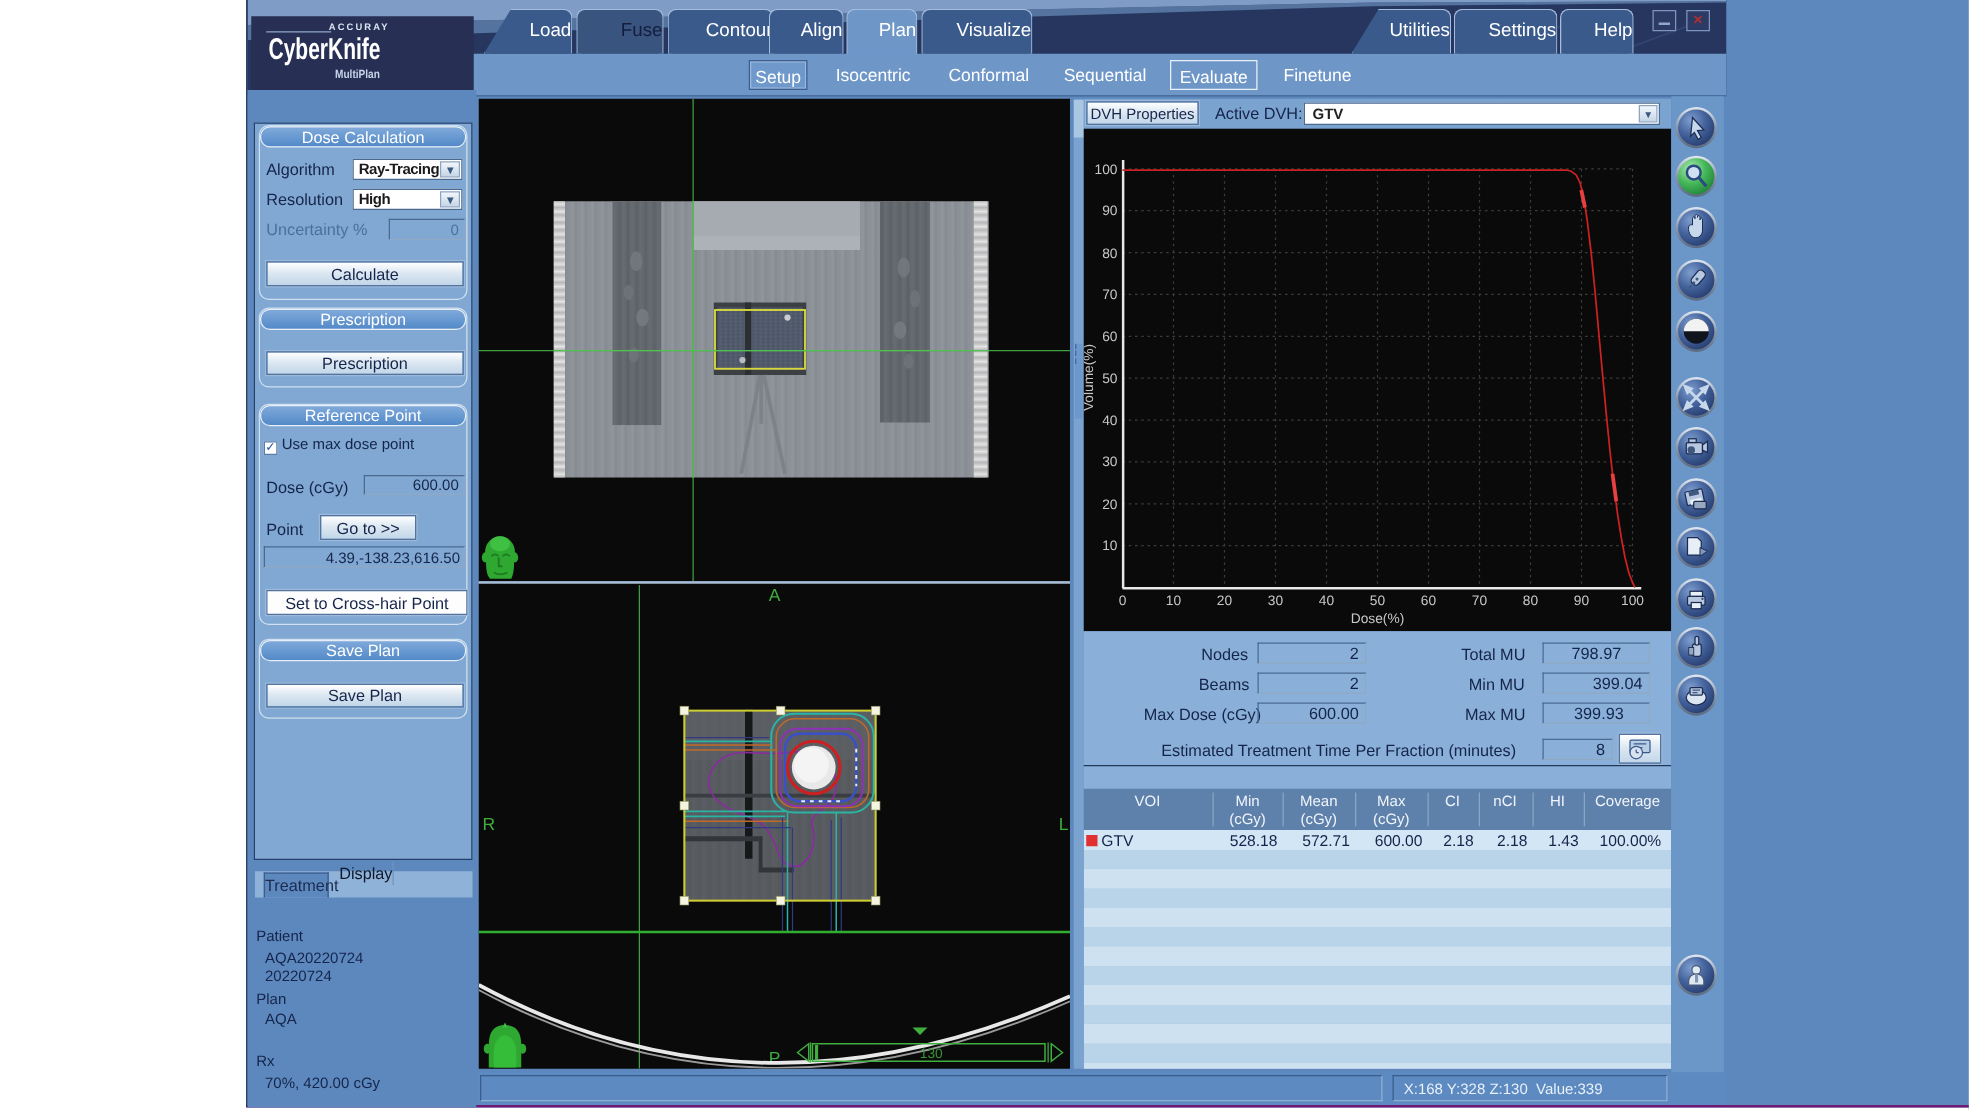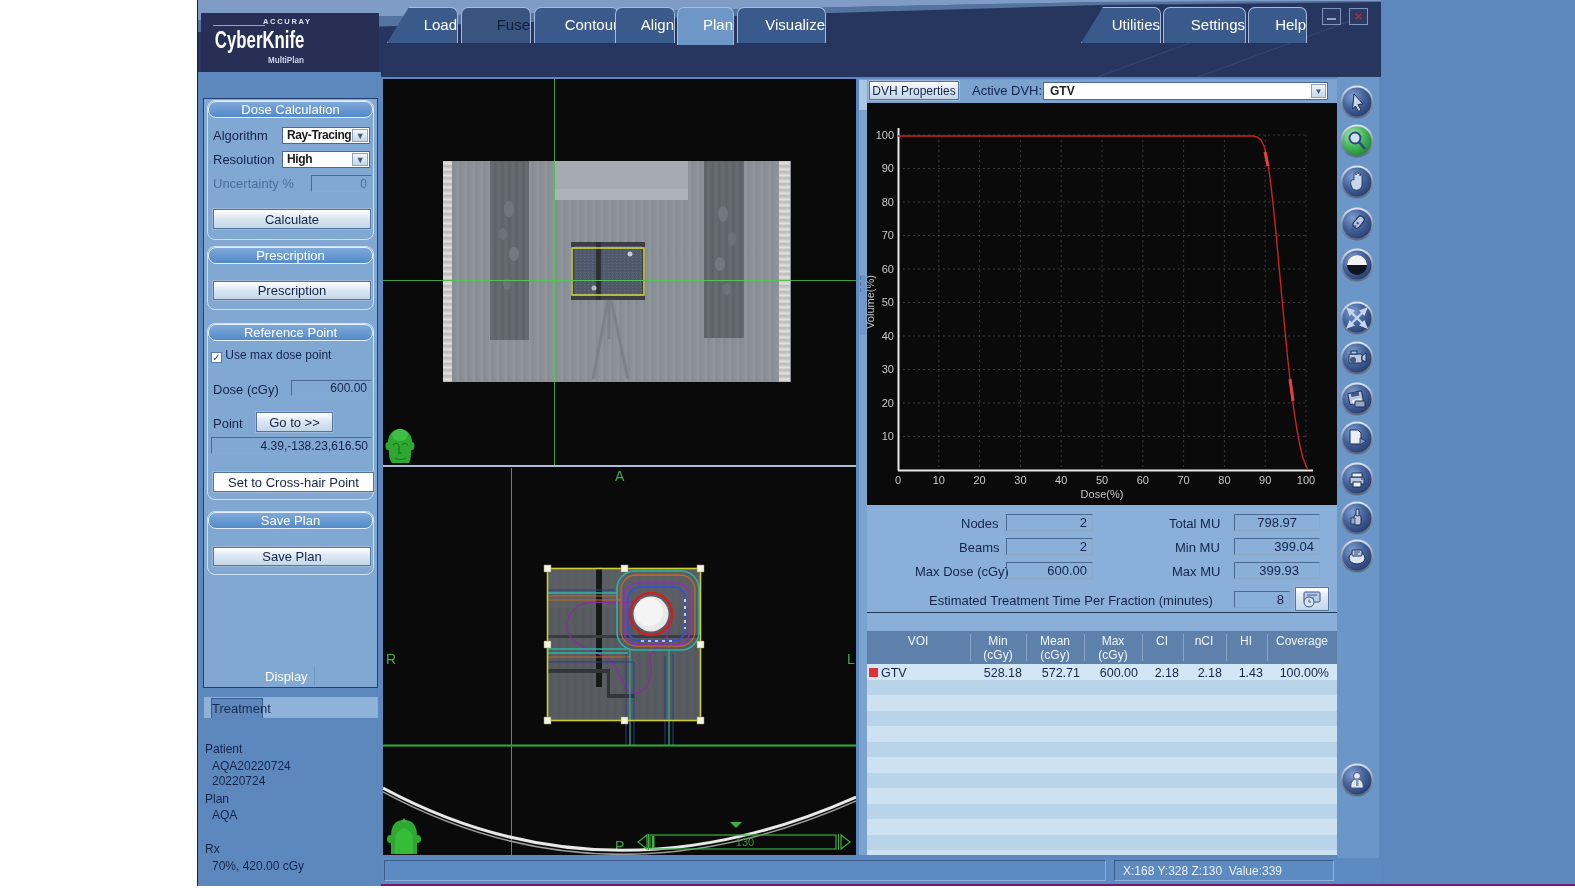--- a/index.html
+++ b/index.html
@@ -61,20 +61,28 @@
     <div class="tab active" style="left:479px;width:57px">Plan</div>
     <div class="tab" style="left:539px;width:89px">Visualize</div>
     <div class="tab" style="left:883px;width:80px;border-radius:12px 7px 0 0;clip-path:polygon(22px 0,100% 0,100% 100%,0 100%)">Utilities</div>
     <div class="tab" style="left:965px;width:83px">Settings</div>
     <div class="tab" style="left:1050px;width:59px">Help</div>
     <div class="wbtn" style="left:1124px">
         <span style="position:absolute;left:4px;top:3px;width:9px;height:8px;border-bottom:2px solid #8ea6c8"></span>
       </div>
     <div class="wbtn" style="left:1151px;color:#b03030;font-size:10px;font-weight:bold;text-align:center;line-height:16px">✕</div>
   </div>
+  <div id="subbar">
+    <div class="sub" style="left:220px;width:47px;background:#7099cb;border:1px solid #3d5f8e;box-shadow:inset 0 0 0 1px #9cb8da">Setup</div>
+    <div class="sub" style="left:284px;width:71px">Isocentric</div>
+    <div class="sub" style="left:377px;width:70px">Conformal</div>
+    <div class="sub" style="left:469px;width:72px">Sequential</div>
+    <div class="sub" style="left:557px;width:70px;border:1px solid #e8f0f8">Evaluate</div>
+    <div class="sub" style="left:641px;width:68px">Finetune</div>
+  </div>
   <div id="sidebar">
     <div id="sidepanel">
 
       <div class="gbox" style="top:1px;width:167px;height:140px">
         <div class="ghead">Dose Calculation</div>
       </div>
       <div class="lbl" style="left:9px;top:29px">Algorithm</div>
       <div class="combo" style="left:78px;top:28px;width:88px;height:17px;line-height:15px;padding-left:4px">Ray-Tracing<span class="arr">▼</span></div>
       <div class="lbl" style="left:9px;top:53px">Resolution</div>
       <div class="combo" style="left:78px;top:52px;width:88px;height:17px;line-height:15px;padding-left:4px">High<span class="arr">▼</span></div>
@@ -99,21 +107,21 @@
       <div class="btn" style="left:9px;top:373px;width:161px;height:20px;line-height:19px;background:#fdfdfd">Set to Cross-hair Point</div>
 
       <div class="gbox" style="top:412px;width:167px;height:64px">
         <div class="ghead">Save Plan</div>
       </div>
       <div class="btn" style="left:9px;top:448px;width:158px;height:19px;line-height:18px">Save Plan</div>
     </div>
 
     <div style="position:absolute;left:6px;top:625px;width:174px;height:21px;background:#8fb2d8"></div>
     <div style="position:absolute;left:13px;top:626px;width:52px;height:20px;background:#5d88be;border:1px solid #3a5c8c;border-bottom:none;color:#1c2b50;font-size:13px;text-align:center;line-height:19px">Treatment</div>
-    <div style="position:absolute;left:67px;top:595px;width:50px;height:19px;color:#ffffff;font-size:13px;text-align:left;line-height:19px;border-right:1px solid #6f94bf">Display</div>
+    <div style="position:absolute;left:67px;top:617px;width:50px;height:19px;color:#0f172a;font-size:13px;text-align:right;line-height:19px;border-right:1px solid #6f94bf">Display</div>
 
     <div class="lbl" style="left:7px;top:670px;font-size:12px">Patient</div>
     <div class="lbl" style="left:14px;top:687px;font-size:12px">AQA20220724</div>
     <div class="lbl" style="left:14px;top:702px;font-size:12px">20220724</div>
     <div class="lbl" style="left:7px;top:720px;font-size:12px">Plan</div>
     <div class="lbl" style="left:14px;top:736px;font-size:12px">AQA</div>
     <div class="lbl" style="left:7px;top:770px;font-size:12px">Rx</div>
     <div class="lbl" style="left:14px;top:787px;font-size:12px">70%, 420.00 cGy</div>
   </div>
   <div id="view1">

